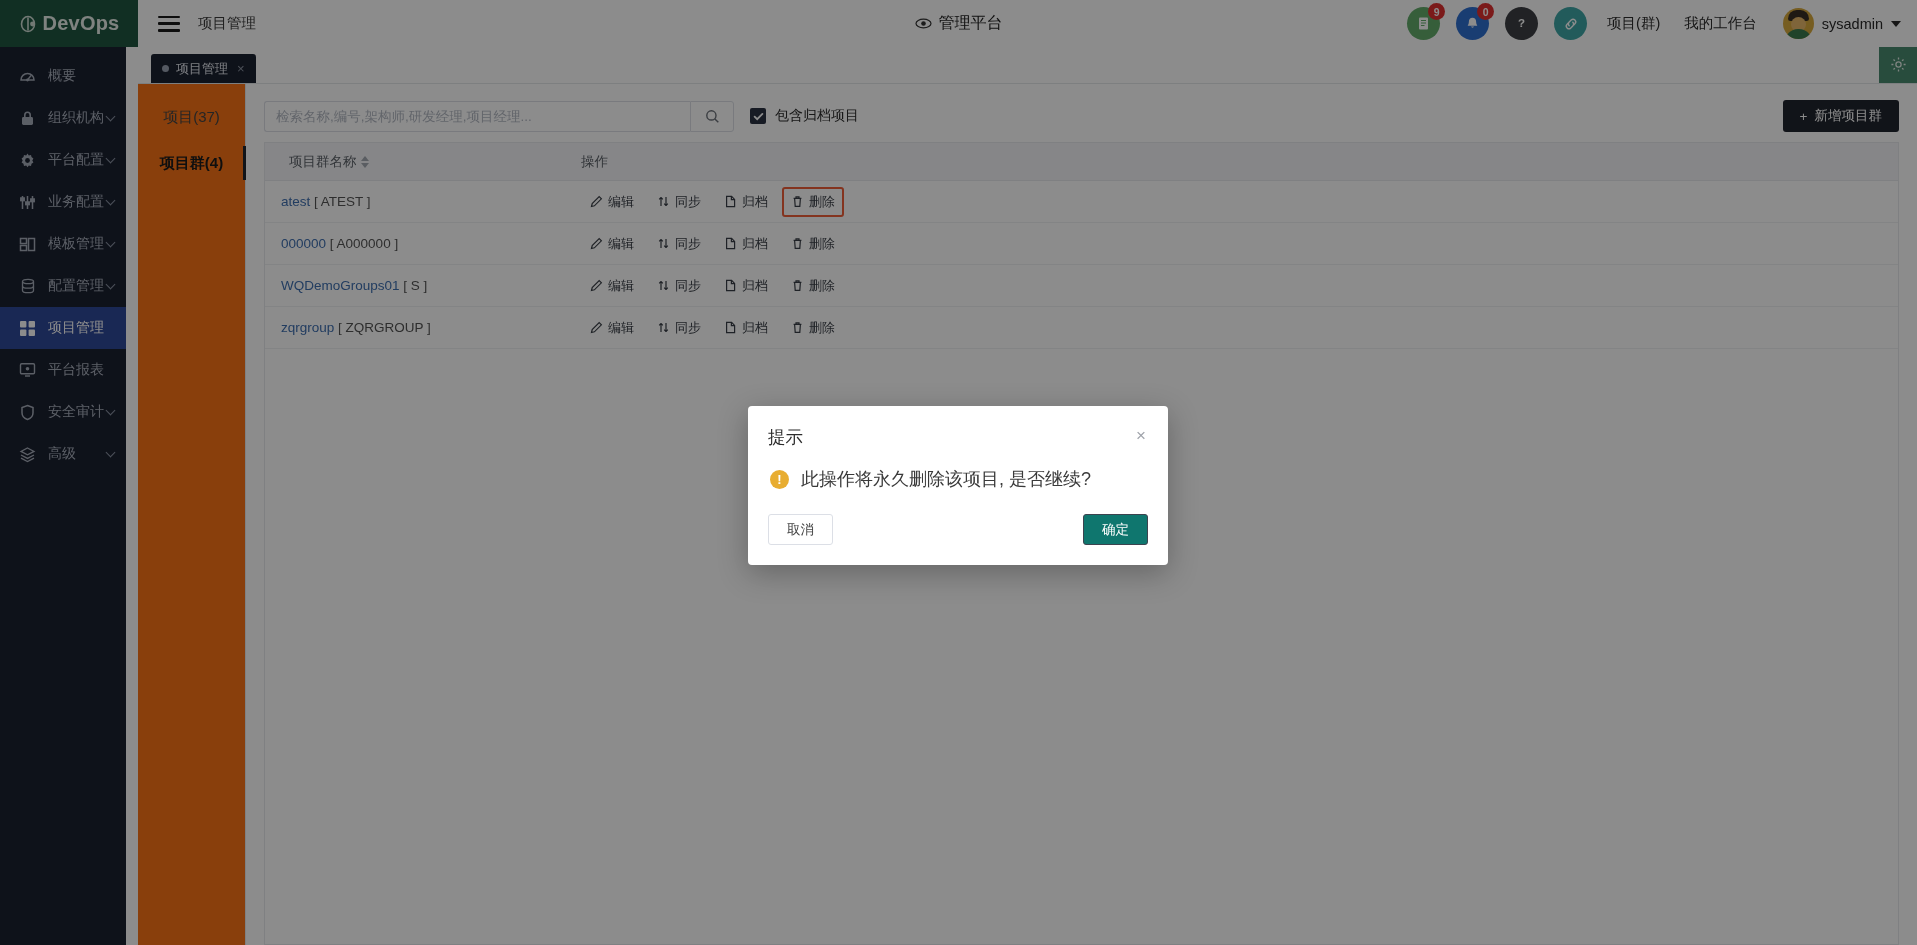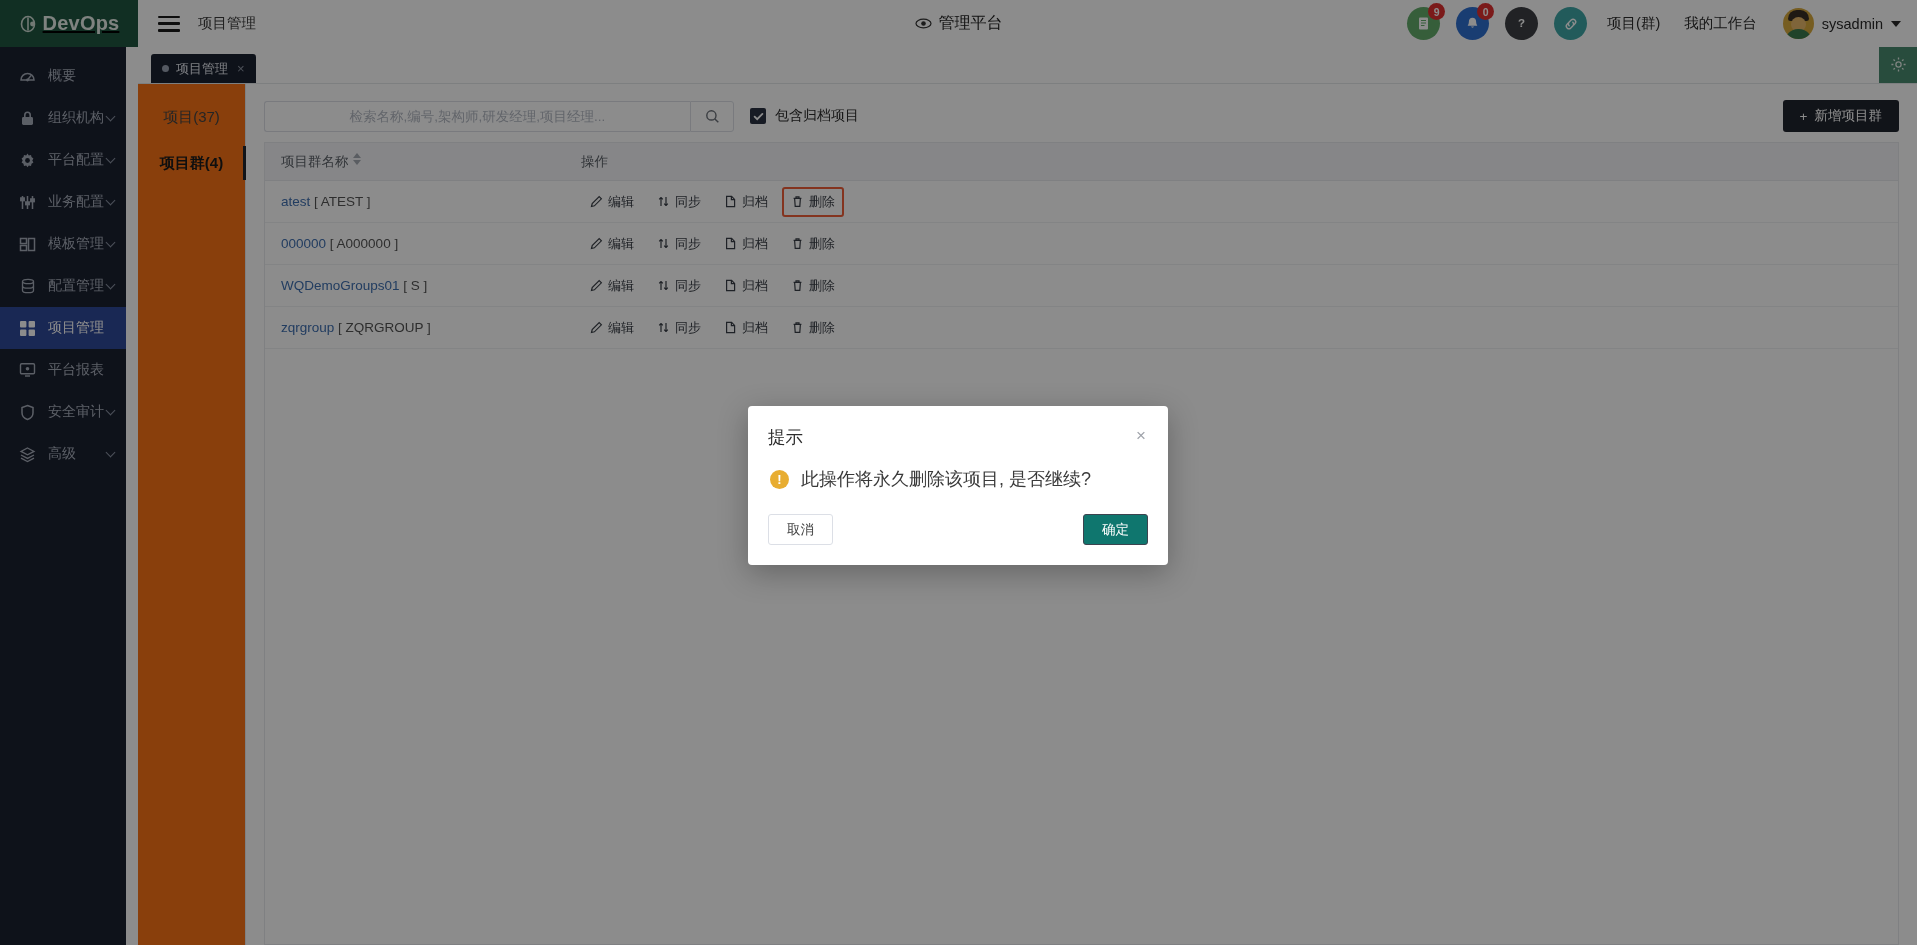--- a/index.html
+++ b/index.html
@@ -22,21 +22,20 @@
   
   .header {
     position: absolute; top: 0; left: 0; right: 0; height: 47px;
     background: #ffffff; display: flex; align-items: center;
     z-index: 20;
   }
   .brand {
     width: 138px; height: 47px; background: #1f5741;
     display: flex; align-items: center; justify-content: center; gap: 4px;
     flex: 0 0 138px;
-    text-decoration: underline;
   }
   .brand-mark { width: 20px; height: 20px; position: relative; }
   .brand-name {
     color: #e8eee9; font-size: 20px; font-weight: bold; letter-spacing: .2px;
   }
   .hdr-left { display: flex; align-items: center; gap: 18px; padding-left: 20px; }
   .hamburger { width: 22px; height: 16px; display: flex; flex-direction: column; justify-content: space-between; cursor: pointer; }
   .hamburger i { display: block; height: 2.6px; background: #1a1a1a; border-radius: 1px; }
   .hdr-breadcrumb { font-size: 14.5px; color: #3d3d3d; }
 
@@ -137,21 +136,21 @@
     width: 3px; background: #20252e;
   }
 
   .content { flex: 1; padding: 12px 18px 0 18px; display: flex; flex-direction: column; min-width: 0; }
 
   .toolbar { display: flex; align-items: center; height: 40px; gap: 16px; }
   .search-wrap { display: flex; width: 470px; height: 31px; }
   .search-input {
     flex: 1; border: 1px solid #dcdfe6; border-right: none; border-radius: 3px 0 0 3px;
     padding: 0 11px; font-size: 13.5px; color: #333; outline: none;
-    font-family: inherit; background: #fff; text-align: center;
+    font-family: inherit; background: #fff;
   }
   .search-input::placeholder { color: #b3b8c2; }
   .search-btn {
     width: 44px; border: 1px solid #dcdfe6; border-radius: 0 3px 3px 0;
     background: #fff; display: flex; align-items: center; justify-content: center;
     cursor: pointer;
   }
   .chk-wrap { display: flex; align-items: center; gap: 9px; cursor: pointer; }
   .chkbox {
     width: 16px; height: 16px; background: #2b3242; border-radius: 2px;
@@ -170,21 +169,21 @@
   table.grid th {
     background: #f4f5f7; text-align: left; font-size: 13.5px; color: #5c6169;
     font-weight: normal; height: 38px; padding: 0 16px;
     border-top: 1px solid #e8eaed; border-bottom: 1px solid #e8eaed;
   }
   table.grid td {
     height: 42px; padding: 0 16px; font-size: 13.5px;
     border-bottom: 1px solid #eef0f2; color: #333;
   }
   .col-name { width: 300px; }
-  .th-inner { display: inline-flex; gap: 4px; }
+  .th-inner { display: inline-flex; align-items: center; gap: 4px; margin-left: 8px; }
   .sorter { display: inline-flex; flex-direction: column; gap: 2px; }
   .sorter i { display: block; width: 0; height: 0; border-left: 4px solid transparent; border-right: 4px solid transparent; }
   .sorter i.up { border-bottom: 5px solid #a4a9b2; }
   .sorter i.dn { border-top: 5px solid #a4a9b2; }
   .g-name { color: #3f6fb0; cursor: pointer; }
   .g-code { color: #555; }
   .ops { display: flex; align-items: center; gap: 5px; }
   .op {
     display: inline-flex; align-items: center; gap: 5px; font-size: 13px;
     color: #3a3f47; cursor: pointer; padding: 4px 7px; border-radius: 3px;

